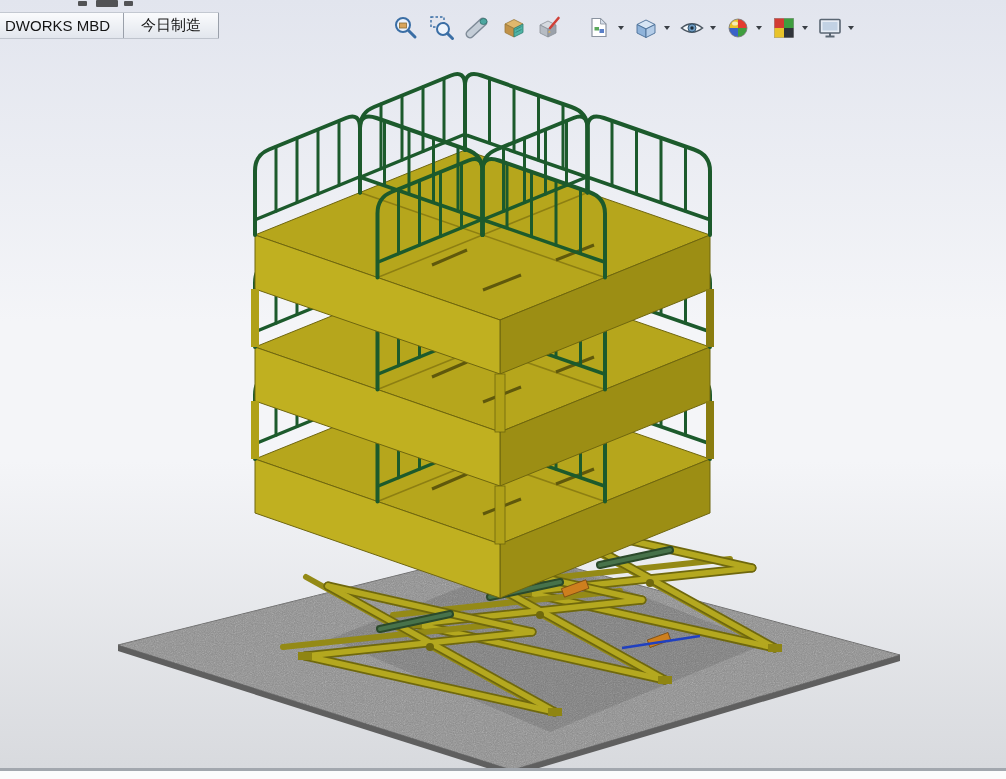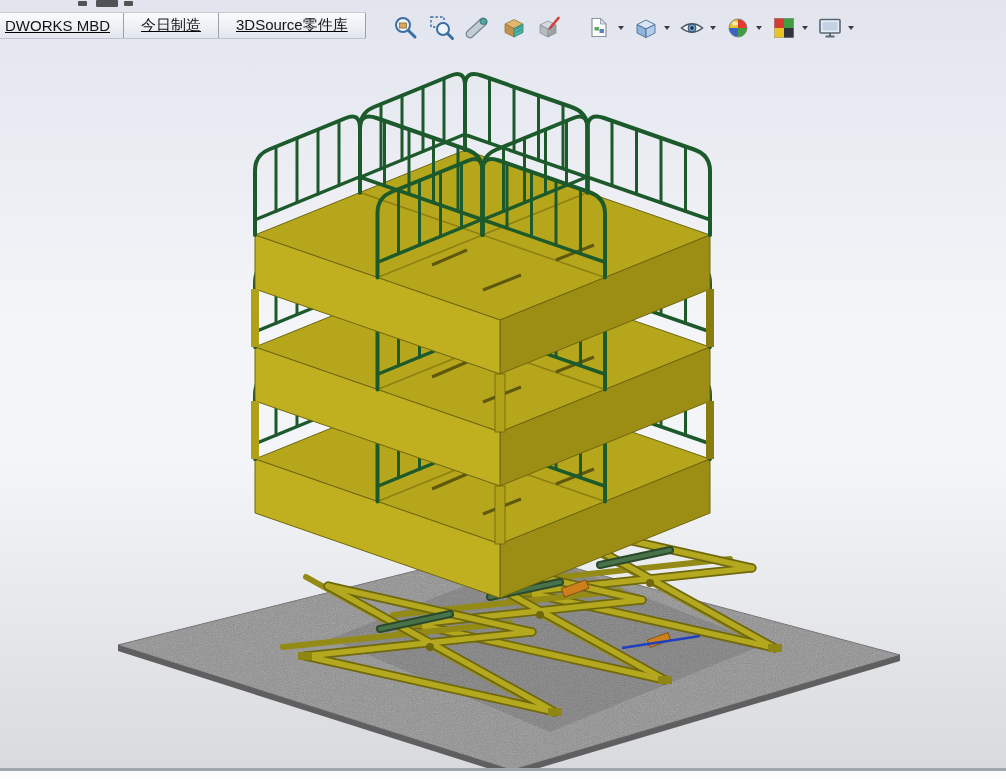--- a/index.html
+++ b/index.html
@@ -21,21 +21,21 @@
 
   
   .menu-fragments{position:absolute;top:0;left:0;width:400px;height:11px;}
   .frag{position:absolute;background:#2e2e2e;opacity:.8;border-radius:1px;}
   .f1{left:78px;top:1px;width:9px;height:5px;}
   .f2{left:96px;top:0;width:22px;height:7px;}
   .f3{left:124px;top:1px;width:9px;height:5px;}
 
   .tabstrip{position:absolute;left:0;top:12px;height:27px;display:inline-flex;
     background:linear-gradient(#fafbfd,#e2e6ed);
-    border-top:1px solid #c3c8d1;border-bottom:1px solid #bfc4cd;text-decoration:underline;}
+    border-top:1px solid #c3c8d1;border-bottom:1px solid #bfc4cd;}
   .tab{display:flex;align-items:center;padding:0 17px;font-size:15px;color:#141414;
     border-right:1px solid #9aa0aa;white-space:nowrap;cursor:default;}
   .tab:first-child{padding-left:5px;padding-right:13px;}
 
   .hud-toolbar{position:absolute;left:392px;top:13px;height:30px;display:flex;align-items:center;gap:8px;}
   .tbtn{background:transparent;border:none;width:28px;height:28px;display:flex;align-items:center;justify-content:center;cursor:pointer;padding:0;}
   .tbtn svg{display:block;}
   .dd{width:0;height:0;border-left:3.5px solid transparent;border-right:3.5px solid transparent;
     border-top:4.5px solid #3a3f45;margin-left:-4px;cursor:pointer;}
   .group-gap{width:6px;}
@@ -227,23 +227,20 @@
       <span class="frag f3"></span>
     </div>
 
     <div class="tabstrip">
       <div class="tab">
         <span>DWORKS MBD</span>
       </div>
       <div class="tab">
         <span>今日制造</span>
       </div>
-      <div class="tab">
-        <span>3DSource零件库</span>
-      </div>
     </div>
 
     <div class="hud-toolbar">
 
       <button class="tbtn" title="">
         <svg width="26" height="26" viewBox="0 0 26 26">
           <circle cx="10" cy="10" r="7" fill="#edf3fb" stroke="#3a6ea5" stroke-width="2"></circle>
           <rect x="6.5" y="8" width="7" height="5" fill="#d9a55a" stroke="#8a6d33" stroke-width="0.8"></rect>
           <line x1="15.5" y1="15.5" x2="22" y2="22" stroke="#3a6ea5" stroke-width="3" stroke-linecap="round"></line>
         </svg>

